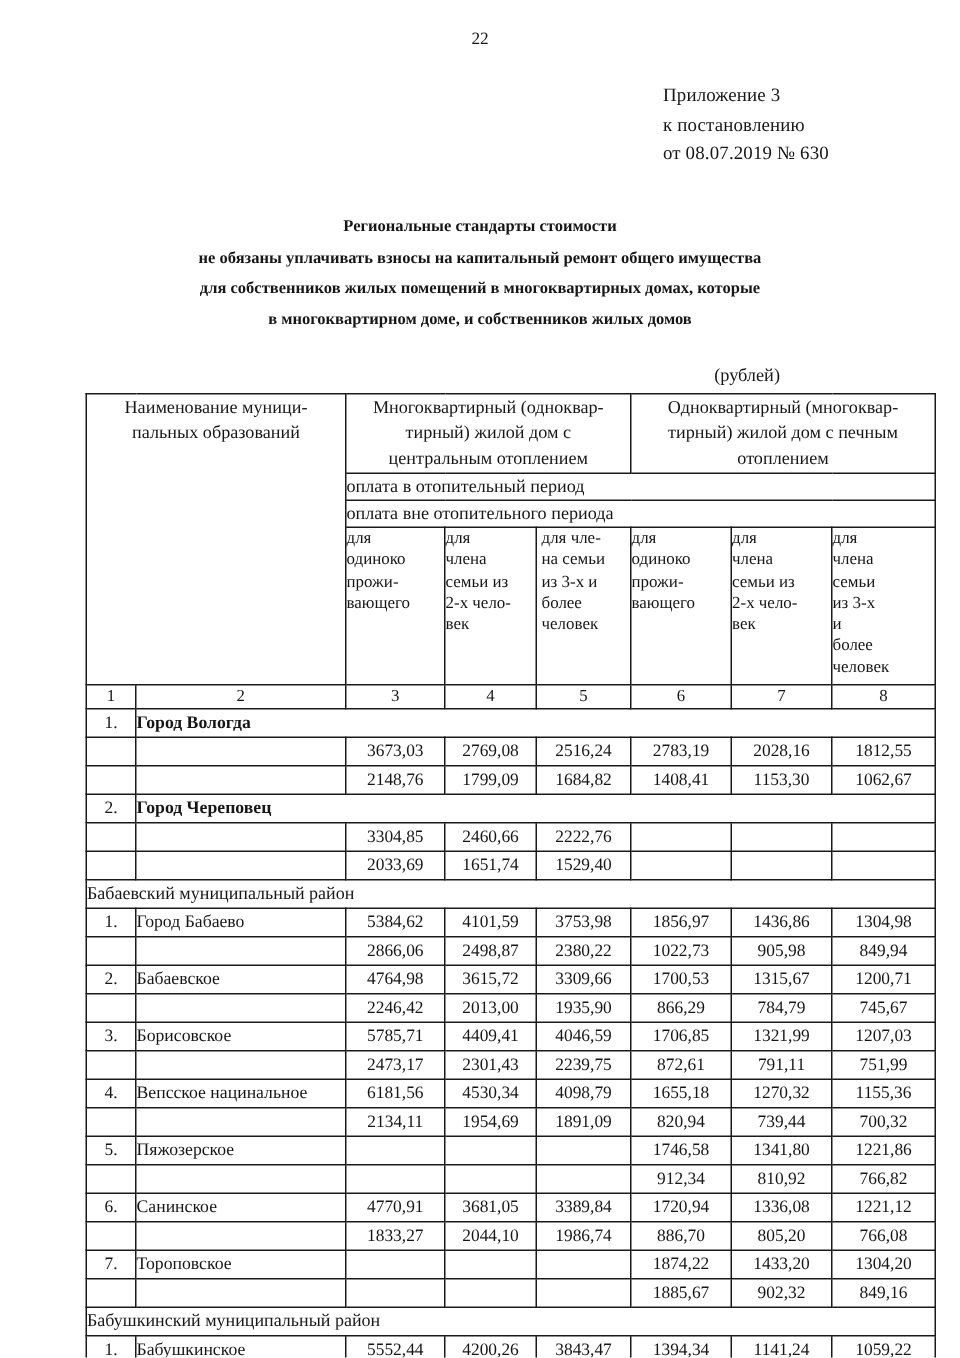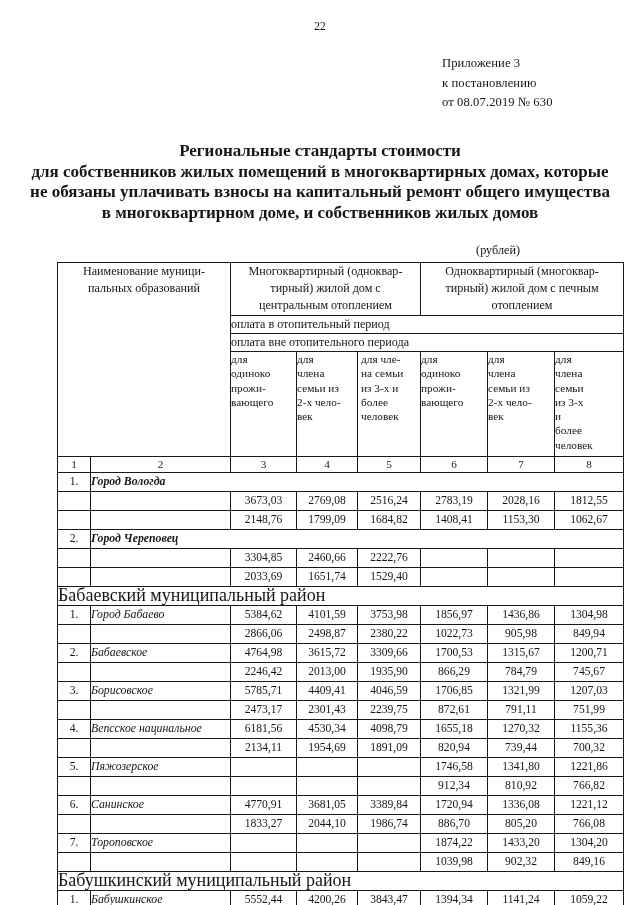--- a/index.html
+++ b/index.html
@@ -42,21 +42,21 @@
   }
   .appendix-block div { letter-spacing: 0.1px; }
 
   .doc-title {
     position: absolute;
     left: 28px;
     top: 141px;
     width: 584px;
     text-align: center;
     font-weight: bold;
-    font-size: 17px;
+    font-size: 11px;
     line-height: 20.6px;
   }
   .doc-title .ln { display: block; white-space: nowrap; }
   .doc-title .ln-indent { letter-spacing: 0px; }
 
   .units-label {
     position: absolute;
     right: 0;
     top: 243px;
     font-size: 12.2px;
@@ -128,54 +128,53 @@
   td.idx {
     text-align: center;
     vertical-align: middle;
     font-size: 11.6px;
   }
   td.name {
     text-align: left;
     vertical-align: middle;
     padding-left: 8px;
     font-size: 11.8px;
-    font-style: italic;
   }
   td.name.b { font-weight: bold; }
   td.num {
     text-align: center;
     vertical-align: middle;
     font-size: 11.6px;
     padding-right: 2px;
   }
   td.district-cell {
     font-weight: bold;
-    font-size: 18px;
+    font-size: 12px;
     text-align: left;
     padding-left: 8px;
     vertical-align: middle;
   }
 </style>
 </head>
 <body>
 
 <div class="page">
 
   <div class="page-number">22</div>
 
   <div class="appendix-block">
     <div>Приложение 3</div>
     <div>к  постановлению</div>
     <div>от  08.07.2019 № 630</div>
   </div>
 
   <div class="doc-title">
     <span class="ln">Региональные стандарты стоимости</span>
+    <span class="ln">не обязаны уплачивать взносы на капитальный ремонт общего имущества</span>
     <span class="ln">для собственников жилых помещений в многоквартирных домах,  которые</span>
-    <span class="ln">не обязаны уплачивать взносы на капитальный ремонт общего имущества</span>
     <span class="ln ln-indent">в        многоквартирном доме, и собственников жилых домов</span>
   </div>
 
   <div class="units-label">(рублей)</div>
 
   <table class="main">
     <colgroup>
       <col style="width:33px">
       <col style="width:140px">
       <col style="width:66px">
@@ -447,21 +446,21 @@
           <td class="num">1874,22</td>
           <td class="num">1433,20</td>
           <td class="num">1304,20</td>
         </tr>
         <tr class="data">
           <td class="idx"></td>
           <td class="name"></td>
           <td class="num"></td>
           <td class="num"></td>
           <td class="num"></td>
-          <td class="num">1039,98</td>
+          <td class="num">1885,67</td>
           <td class="num">902,32</td>
           <td class="num">849,16</td>
         </tr>
         <tr class="district">
           <td class="district-cell" colspan="8">Бабушкинский муниципальный район</td>
         </tr>
         <tr class="data">
           <td class="idx">1.</td>
           <td class="name">Бабушкинское</td>
           <td class="num">5552,44</td>

